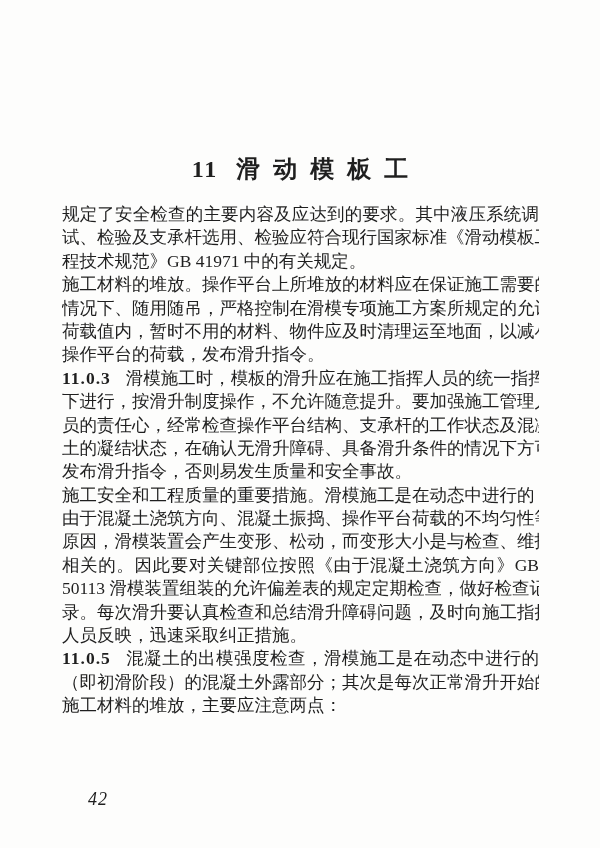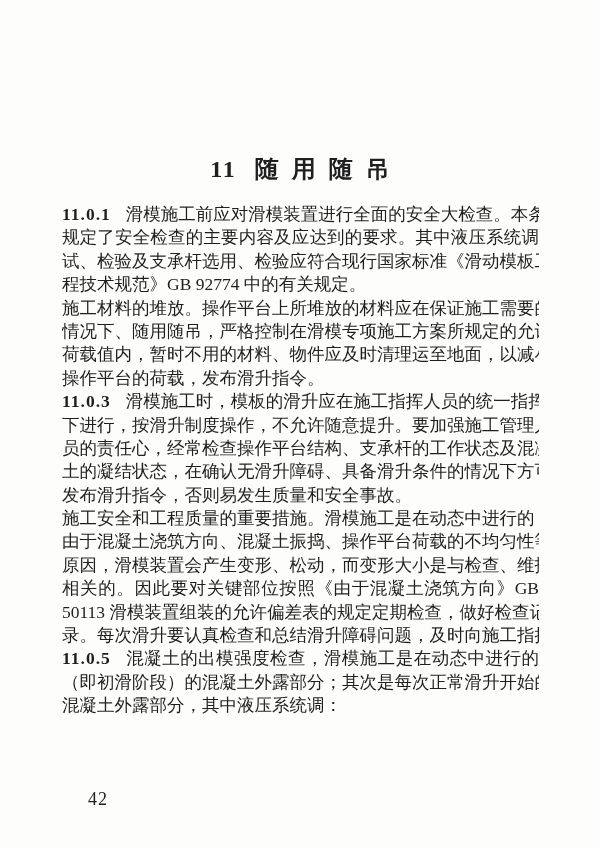--- a/index.html
+++ b/index.html
@@ -58,53 +58,54 @@
   .secnum {
     font-weight: bold;
     letter-spacing: 1px;
     margin-right: 15px;
   }
   .page-number {
     position: absolute;
     left: 88px;
     top: 789px;
     font-size: 18px;
+    font-style: italic;
     letter-spacing: 1px;
   }
 </style>
 </head>
 <body>
 
 <div class="page">
 
   <h1 class="chapter-title">
-    <span class="chapter-num">11</span><span class="chapter-text">随用随吊</span>
+    <span class="chapter-num">11</span><span class="chapter-text">滑动模板工</span>
   </h1>
 
   <main class="content">
 
-  <div class="line"><span class="secnum">11.0.1</span><span>滑模施工前应对滑模装置进行全面的安全大检查。本条</span></div>
       <div class="line">规定了安全检查的主要内容及应达到的要求。其中液压系统调</div>
       <div class="line">试、检验及支承杆选用、检验应符合现行国家标准《滑动模板工</div>
-      <div class="line last">程技术规范》GB 92774 中的有关规定。</div>
+      <div class="line last">程技术规范》GB 41971 中的有关规定。</div>
       <div class="line">施工材料的堆放。操作平台上所堆放的材料应在保证施工需要的</div>
       <div class="line">情况下、随用随吊，严格控制在滑模专项施工方案所规定的允许</div>
       <div class="line">荷载值内，暂时不用的材料、物件应及时清理运至地面，以减小</div>
       <div class="line last">操作平台的荷载，发布滑升指令。</div>
       <div class="line"><span class="secnum">11.0.3</span><span>滑模施工时，模板的滑升应在施工指挥人员的统一指挥</span></div>
       <div class="line">下进行，按滑升制度操作，不允许随意提升。要加强施工管理人</div>
       <div class="line">员的责任心，经常检查操作平台结构、支承杆的工作状态及混凝</div>
       <div class="line">土的凝结状态，在确认无滑升障碍、具备滑升条件的情况下方可</div>
       <div class="line last">发布滑升指令，否则易发生质量和安全事故。</div>
       <div class="line">施工安全和工程质量的重要措施。滑模施工是在动态中进行的，</div>
       <div class="line">由于混凝土浇筑方向、混凝土振捣、操作平台荷载的不均匀性等</div>
       <div class="line">原因，滑模装置会产生变形、松动，而变形大小是与检查、维护</div>
       <div class="line">相关的。因此要对关键部位按照《由于混凝土浇筑方向》GB</div>
       <div class="line">50113 滑模装置组装的允许偏差表的规定定期检查，做好检查记</div>
       <div class="line">录。每次滑升要认真检查和总结滑升障碍问题，及时向施工指挥</div>
+      <div class="line last">人员反映，迅速采取纠正措施。</div>
       <div class="line"><span class="secnum">11.0.5</span><span>混凝土的出模强度检查，滑模施工是在动态中进行的</span></div>
       <div class="line">（即初滑阶段）的混凝土外露部分；其次是每次正常滑升开始的</div>
-      <div class="line last">混凝土外露部分，其中液压系统调：</div>
+      <div class="line last">施工材料的堆放，主要应注意两点：</div>
     </main>
 
   <div class="page-number">42</div>
 
 </div>
 
 </body></html>

